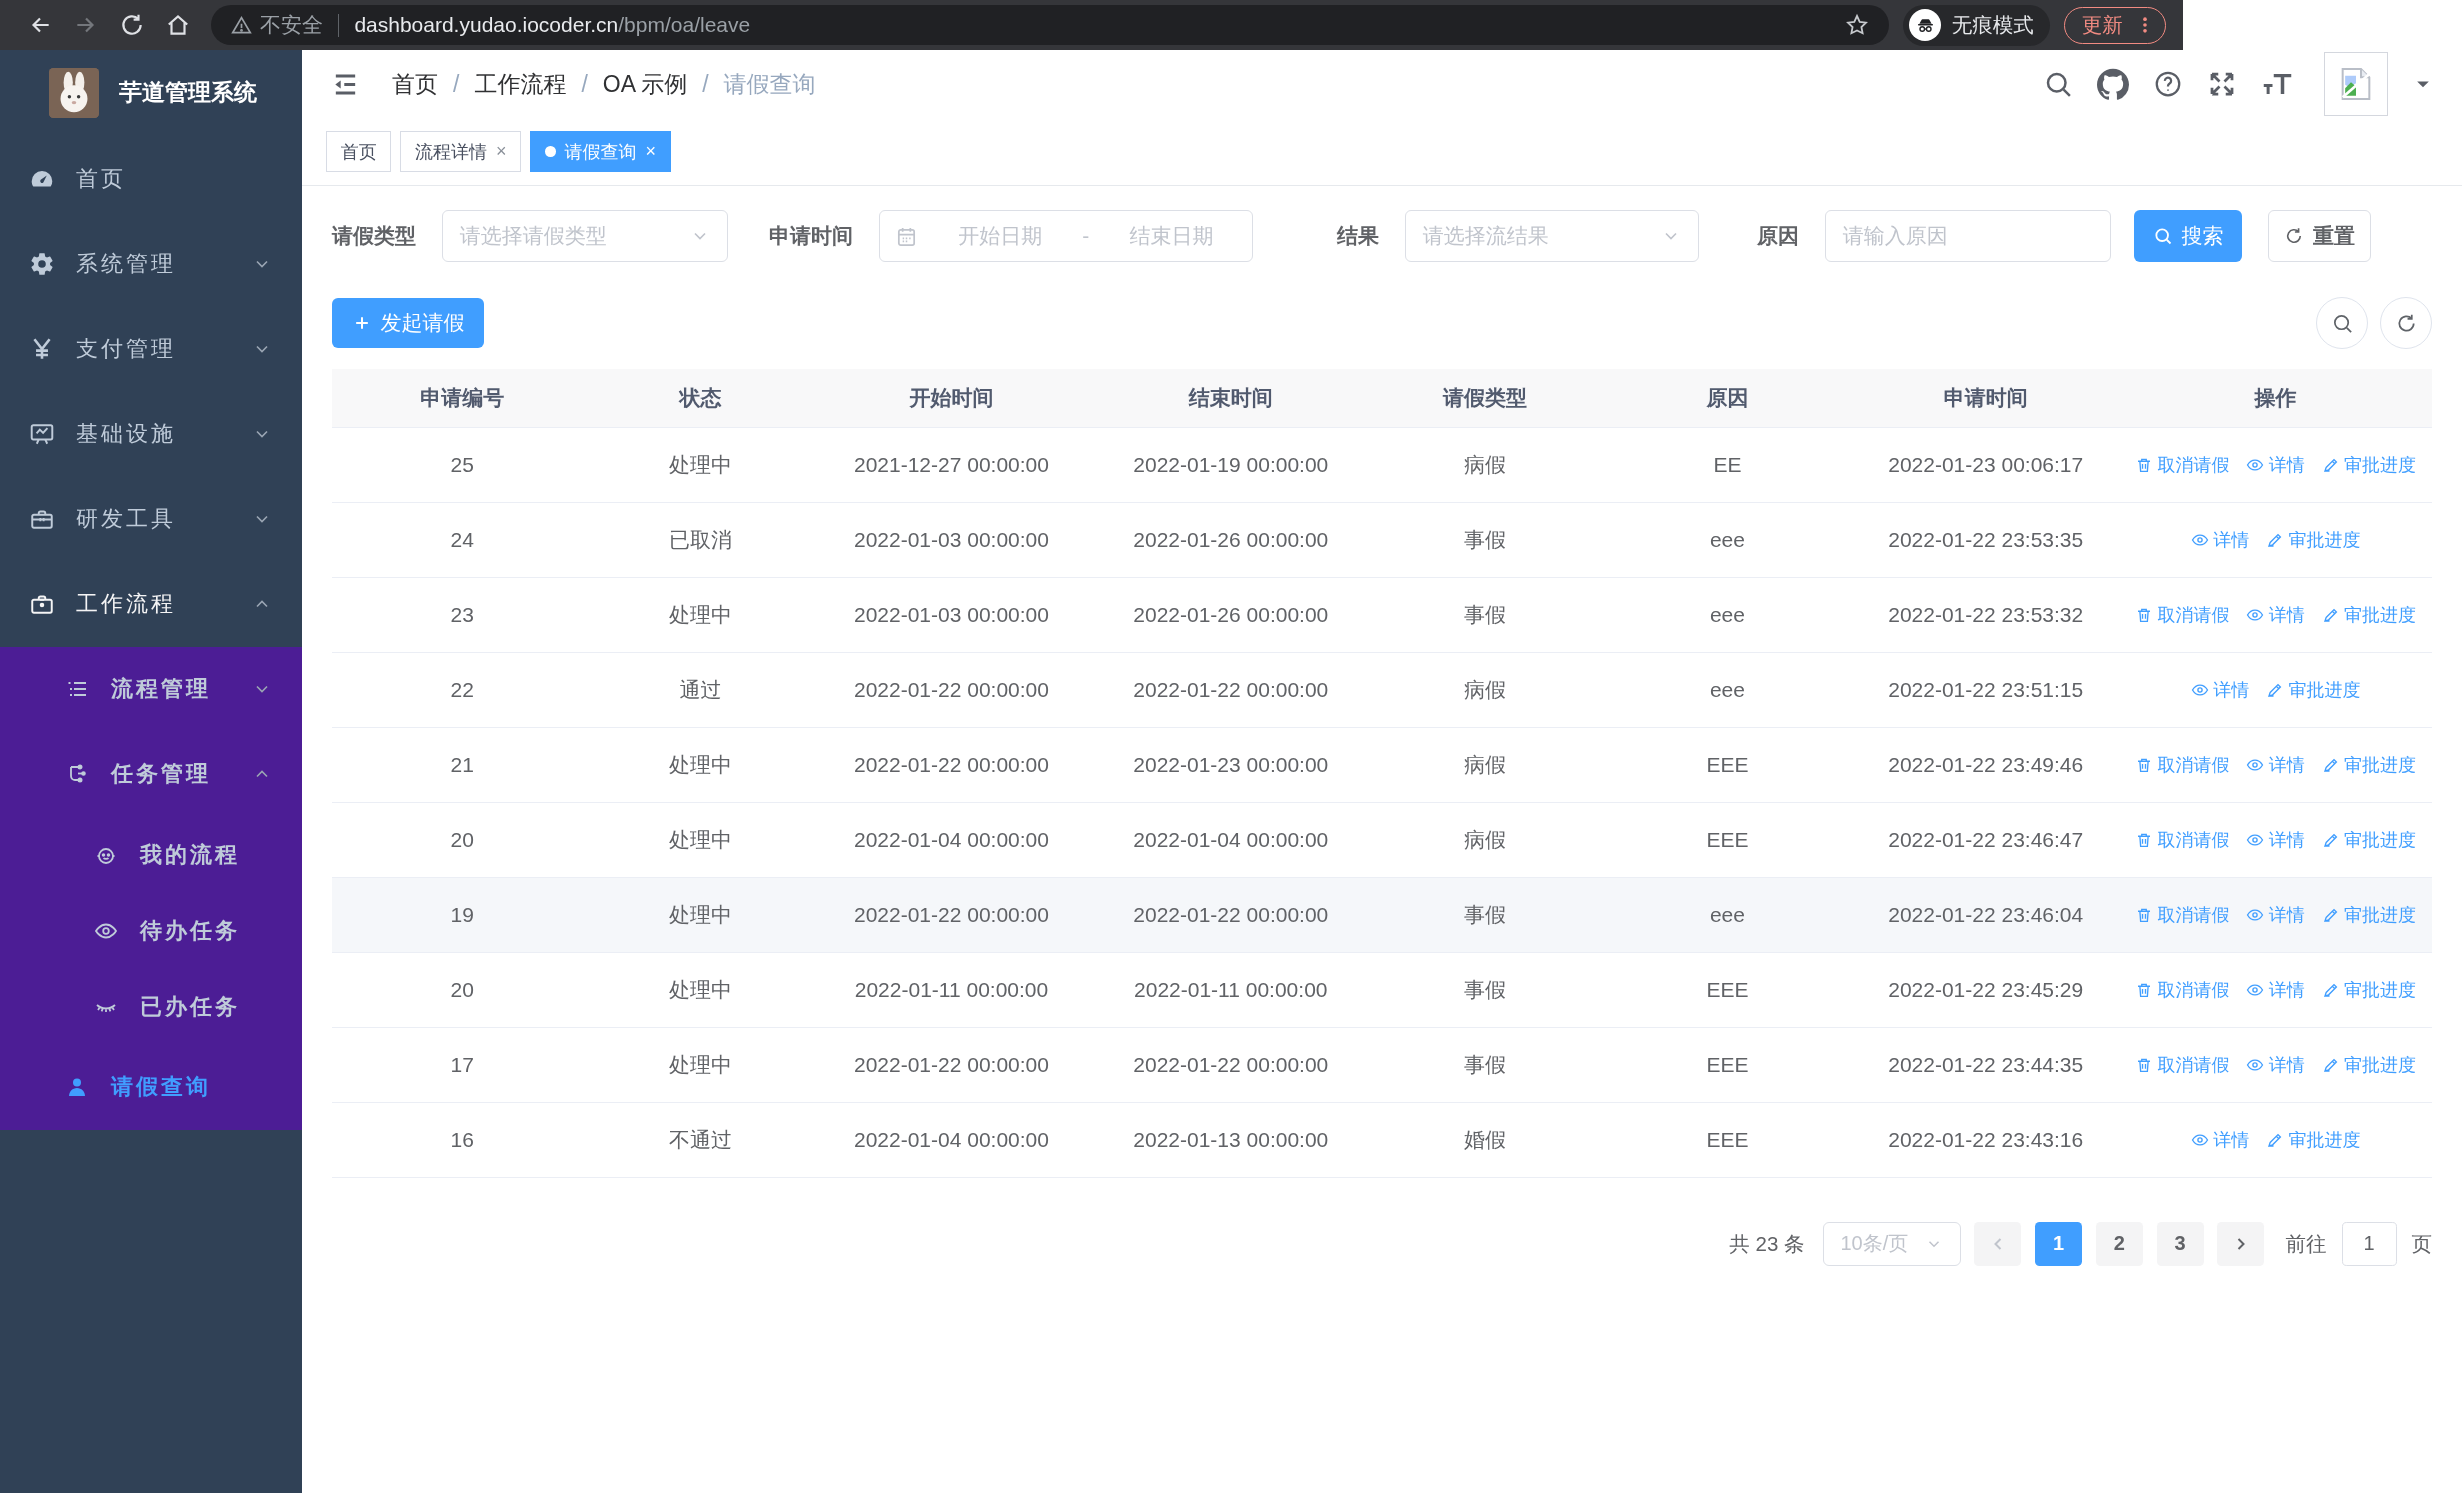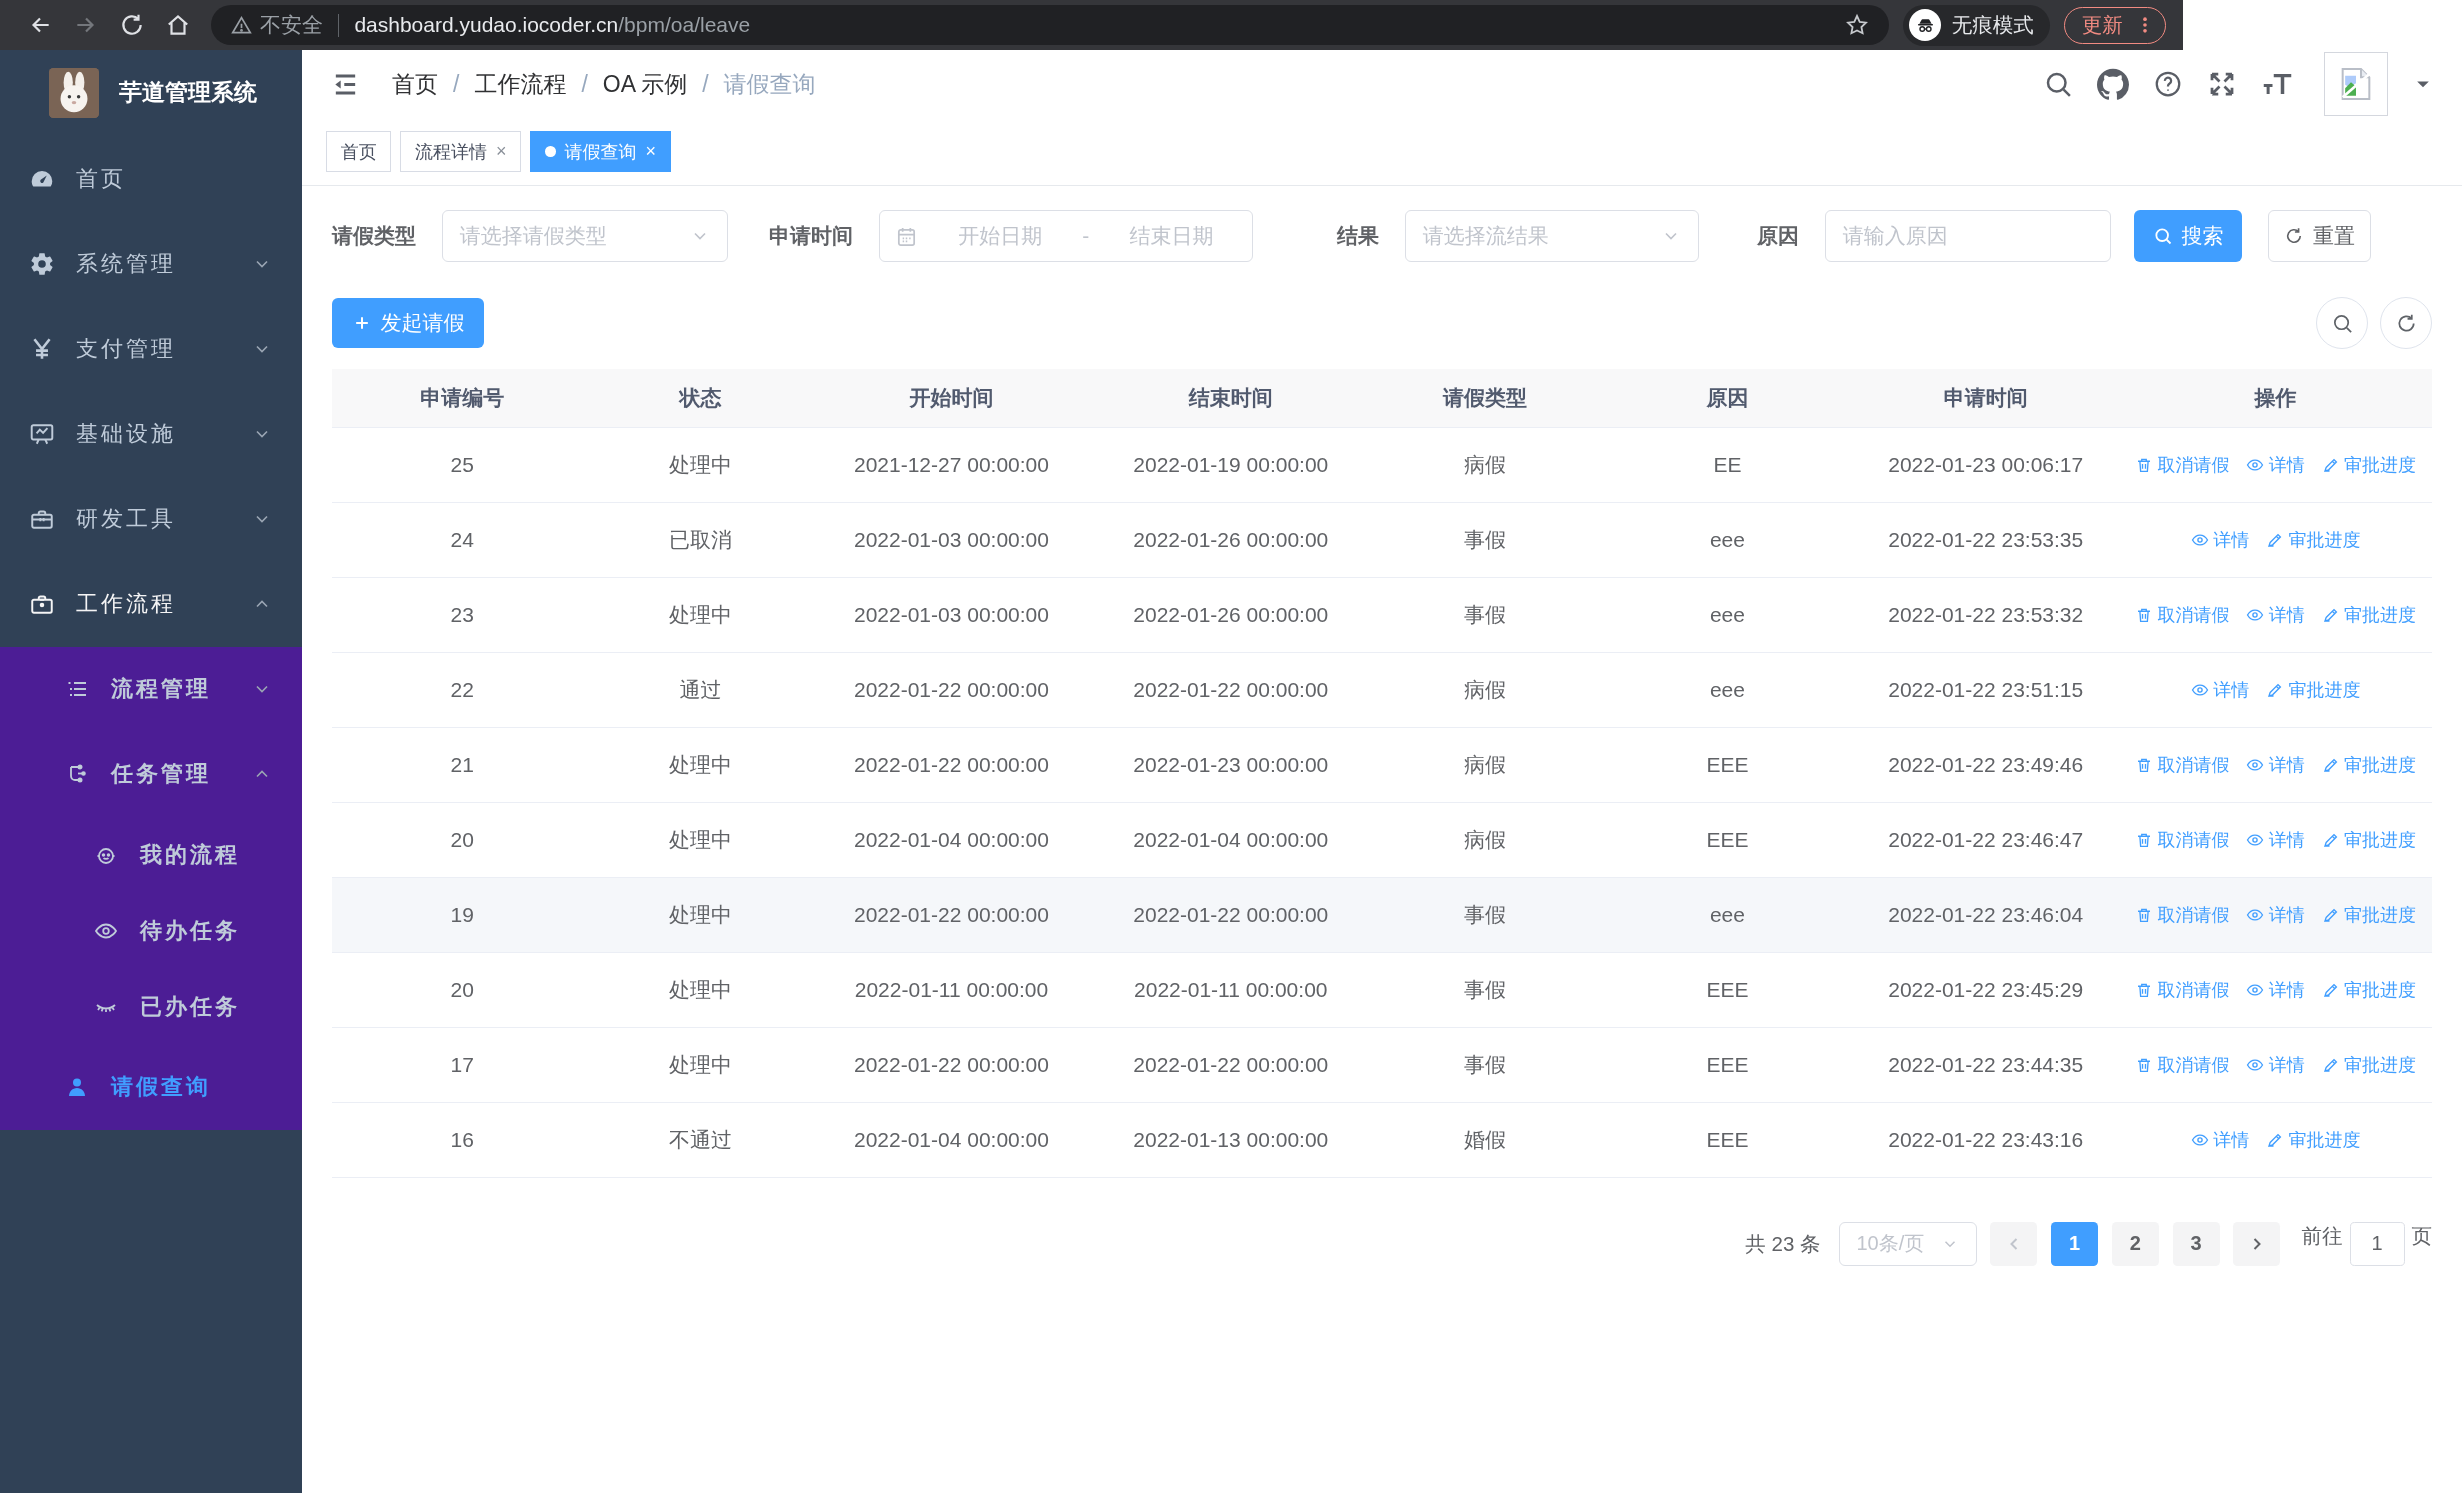--- a/index.html
+++ b/index.html
@@ -81,21 +81,21 @@
   .f-date .ph { flex:1; text-align:center; }
   .f-lab3 { margin-left:84px; }
   .f-sel2 { width:294px; margin-left:26px; }
   .f-lab4 { margin-left:58px; }
   .f-input { width:286px; margin-left:26px; padding:0 16.7px; }
   .btn { height:52px; border-radius:6px; display:inline-flex; align-items:center; justify-content:center;
     gap:9px; font-size:21px; cursor:pointer; border:1.5px solid transparent; }
   .btn-primary { background:#409eff; color:#fff; }
   .btn-plain { background:#fff; color:#606266; border-color:#dcdfe6; }
   .f-search { width:108px; margin-left:23px;align-items:center; }
-  .f-reset { width:103px; margin-left:26px; }
+  .f-reset { width:103px; margin-left:26px;font-weight:bold; }
 
   
   .toolbar { display:flex; align-items:center; margin-bottom:20px; }
   .btn-create { width:152px; height:50px; }
   .tool-right { margin-left:auto; display:flex; gap:12px; }
   .circle-btn { width:52px; height:52px; border-radius:50%; border:1.5px solid #dfe4ed; background:#fff;
     display:flex; align-items:center; justify-content:center; color:#5f6368; cursor:pointer; }
 
   
   table.grid { width:100%; border-collapse:collapse; table-layout:fixed; }
@@ -112,21 +112,21 @@
 
   
   .pager { display:flex; align-items:center; justify-content:flex-end; gap:13.7px;
     margin-top:44px; font-size:20.5px; color:#606266; }
   .p-total { margin-right:4.6px; }
   .p-size { width:138px; height:44px; font-size:20px; }
   .p-btn { min-width:47px; height:44px; border-radius:4.6px; background:#f4f4f5; color:#606266;
     display:flex; align-items:center; justify-content:center; font-size:20px; font-weight:bold; cursor:pointer; }
   .p-btn.disabled { color:#c0c4cc; }
   .p-btn.cur { background:#409eff; color:#fff; }
-  .p-goto { display:flex; gap:7px; margin-left:7.6px; }
+  .p-goto { display:flex; align-items:center; gap:15px; margin-left:7.6px; }
   .p-input { width:55px; height:44px; border:1.5px solid #dcdfe6; border-radius:4.6px; text-align:center;
     font-size:20px; color:#606266; font-family:inherit; }
 </style>
 </head>
 <body>
 
 <div class="chrome">
   <div class="nav-ico">
     <svg width="26" height="26" viewBox="0 0 24 24" fill="none" stroke="currentColor" stroke-width="2">
         <path d="M20 12H6M12 18l-6-6 6-6"></path>

